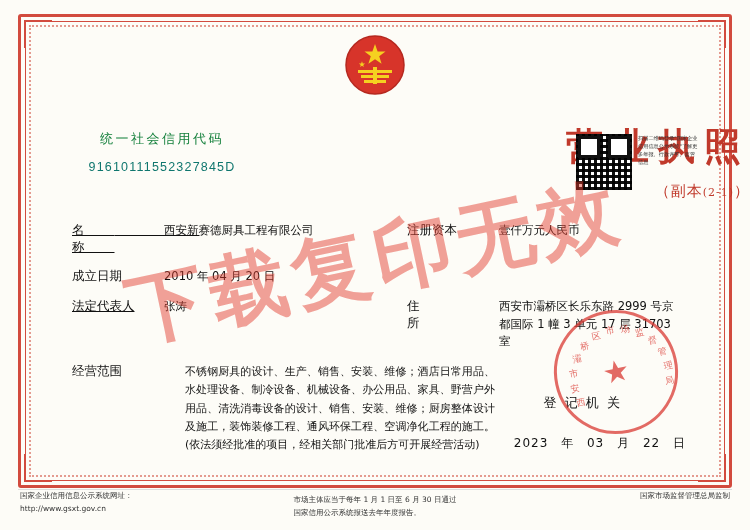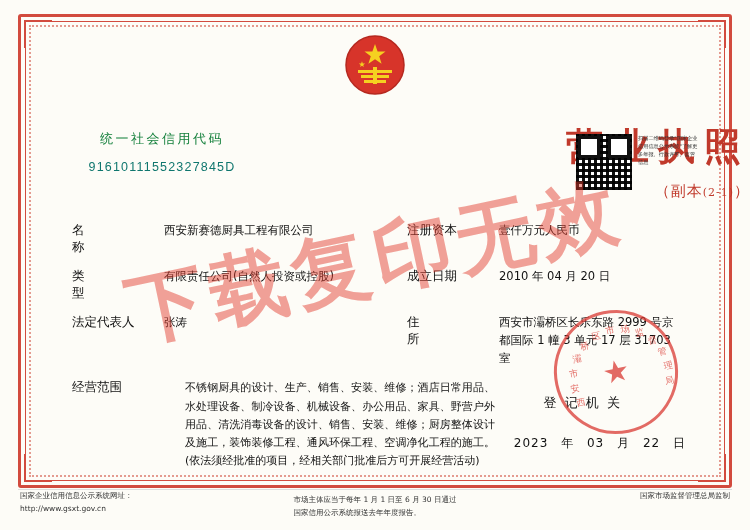--- a/index.html
+++ b/index.html
@@ -181,21 +181,21 @@
     display: flex;
     flex: 1;
   }
   .flabel {
     font-size: 12.5px;
     color: #111;
     font-family: "DejaVu Sans", sans-serif;
     flex: none;
     letter-spacing: 0;
   }
-  .flabel.w4 { width: 92px; }
+  .flabel.w4 { width: 92px; text-decoration: underline; }
   .fvalue {
     font-size: 11.5px;
     color: #111;
     font-family: "DejaVu Sans", sans-serif;
     line-height: 1.55;
   }
   .label-name   { letter-spacing: 30px; }
   .label-type   { letter-spacing: 30px; }
   .label-rep    { letter-spacing: 0px; }
   .label-scope  { letter-spacing: 0px; }
@@ -383,24 +383,20 @@
         <div class="flabel w4 label-name">名　　称</div>
         <div class="fvalue">西安新赛德厨具工程有限公司</div>
       </div>
       <div class="col-right">
         <div class="flabel label-cap" style="width:92px">注册资本</div>
         <div class="fvalue">壹仟万元人民币</div>
       </div>
     </div>
 
     <div class="row">
-      <div class="col-left">
-        <div class="flabel w4 label-type">类　　型</div>
-        <div class="fvalue">有限责任公司(自然人投资或控股)</div>
-      </div>
       <div class="col-right">
         <div class="flabel label-date" style="width:92px">成立日期</div>
         <div class="fvalue">2010 年 04 月 20 日</div>
       </div>
     </div>
 
     <div class="row">
       <div class="col-left">
         <div class="flabel w4 label-rep">法定代表人</div>
         <div class="fvalue">张涛</div>

